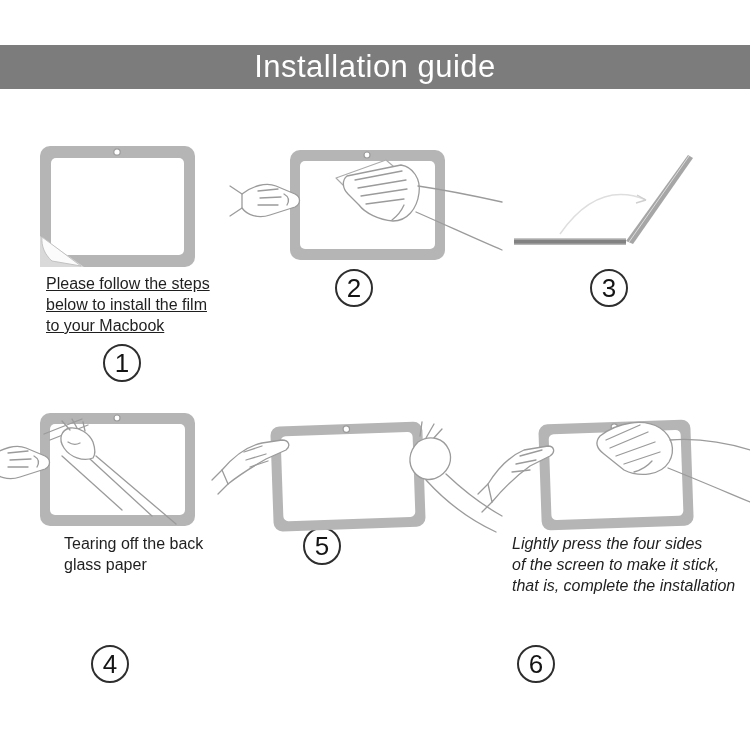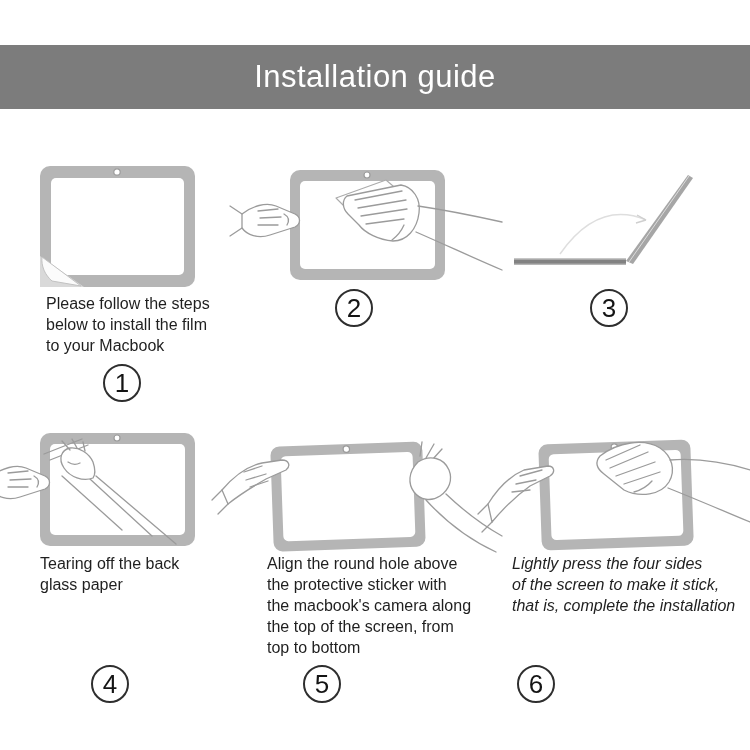--- a/index.html
+++ b/index.html
@@ -1,37 +1,37 @@
 <!DOCTYPE html>
 <html><head>
 <meta charset="utf-8">
 <style>
   html,body{margin:0;padding:0;background:#fff;}
   body{width:750px;height:750px;font-family:"Liberation Sans",sans-serif;overflow:hidden;}
 
-  .banner{margin-top:45px;height:64px;background:#7c7c7c;
+  .banner{margin-top:45px;height:44px;background:#7c7c7c;
           display:flex;align-items:center;justify-content:center;}
   .banner h1{margin:0;color:#fff;font-size:31px;font-weight:400;letter-spacing:.5px;}
 
   .grid{display:grid;grid-template-columns:repeat(3,250px);}
   .cell{position:relative;}
 
   .illo{position:relative;}
   .row1 .illo{margin-top:55px;height:125px;}
   .row2 .illo{margin-top:30px;height:115px;}
   .illo svg{display:block;overflow:visible;}
 
   .caption{font-size:16px;line-height:21px;color:#1f1f1f;
            white-space:pre-line;margin:0;}
   .row1 .caption{height:71px;margin-top:4px;}
   .row2 .caption{height:112px;margin-top:6px;}
-  .c1 .caption{padding-left:46px;}
+  .c1 .caption{padding-left:46px;text-decoration:underline;}
   .c2 .caption{padding-left:36px;}
   .c3 .caption{padding-left:14px;}
-  .c4 .caption{padding-left:40px;}
+  .c4 .caption{padding-left:64px;}
   .c5 .caption{padding-left:17px;}
   .c6 .caption{padding-left:12px;font-style:italic;}
 
   .badge{box-sizing:border-box;width:38px;height:38px;border:2px solid #2e2e2e;
          border-radius:50%;display:flex;align-items:center;justify-content:center;
          font-size:26px;color:#141414;background:#fff;}
   .c1 .badge{margin-left:103px;}
   .c2 .badge{margin-left:85px;}
   .c3 .badge{margin-left:90px;}
   .c4 .badge{margin-left:91px;}
@@ -194,25 +194,20 @@
           <g>
             <path class="line" d="M176,26 L184,12"></path>
             <path class="line" d="M182,28 L192,17"></path>
             <path class="line" d="M170,24 L172,10"></path>
             <path class="blob" d="M168,30 C180,22 194,26 199,38 C203,48 199,58 190,64 C181,70 170,68 164,60 C158,52 158,40 168,30 Z"></path>
             <path class="line" d="M196,62 C215,80 234,94 252,104"></path>
             <path class="line" d="M176,68 C196,90 220,108 246,120"></path>
           </g>
         </svg>
       </div>
-      <p class="caption">Align the round hole above
-the protective sticker with
-the macbook's camera along
-the top of the screen, from
-top to bottom</p>
       <div class="badge">
         <span>5</span>
       </div>
     </section>
 
     <section class="cell row2 c6">
       <div class="illo">
         <svg width="250" height="115" viewBox="0 0 250 115">
           <g transform="rotate(-2 116 62)">
             <rect class="frame" x="40" y="10" width="152" height="106" rx="9"></rect>

